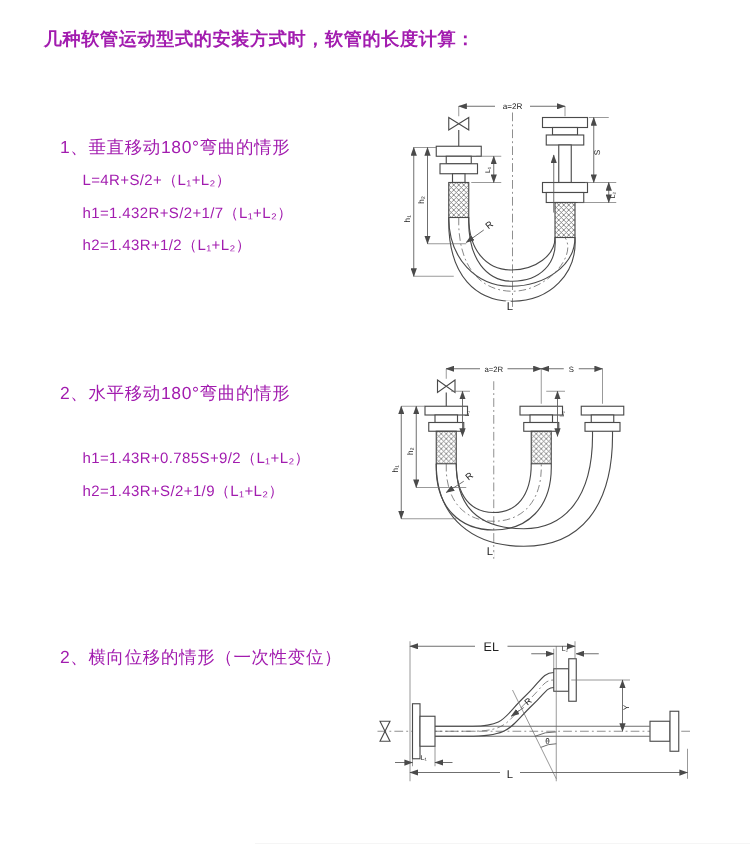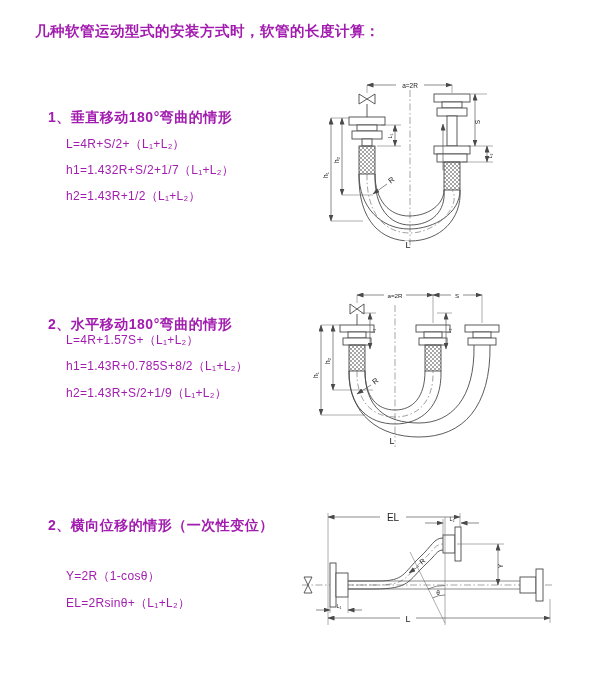--- a/index.html
+++ b/index.html
@@ -1,19 +1,19 @@
 <!DOCTYPE html>
 <html><head>
 <meta charset="utf-8">
 <style>
   html,body{margin:0;padding:0;background:#e8e8e8;}
   #page{position:relative;width:600px;height:675px;background:#ffffff;overflow:hidden;
         font-family:"Liberation Sans",sans-serif;color:#a21caf;}
   .title{position:absolute;left:35px;top:22px;font-size:14.5px;font-weight:bold;letter-spacing:0.5px;}
-  .heading{position:absolute;font-size:14px;font-weight:bold;letter-spacing:0.5px;}
+  .heading{position:absolute;font-size:14px;font-weight:normal;letter-spacing:0.5px;}
   .formula{position:absolute;font-size:12px;letter-spacing:0.3px;}
   svg{position:absolute;}
   svg text{font-family:"Liberation Sans",sans-serif;fill:#222;}
   .geo{stroke:#4a4a4a;fill:none;stroke-width:0.9;}
   .geoF{stroke:#4a4a4a;fill:#ffffff;stroke-width:0.9;}
   .ghost{stroke:#6e6e6e;fill:none;stroke-width:0.8;}
   .dim{stroke:#5a5a5a;fill:none;stroke-width:0.7;}
   .ext{stroke:#6a6a6a;fill:none;stroke-width:0.55;}
   .cl{stroke:#6a6a6a;fill:none;stroke-width:0.6;stroke-dasharray:7 2.5 1.5 2.5;}
   .hcl{stroke:#5f5f5f;fill:none;stroke-width:0.6;stroke-dasharray:6 2.5 1.5 2.5;}
@@ -123,23 +123,22 @@
     </g>
 
     <g>
       <line class="dim" x1="72" y1="112" x2="58" y2="122" marker-end="url(#ar)"></line>
       <text x="78" y="110" font-size="7.5" text-anchor="middle" transform="rotate(-38 78 110)">R</text>
     </g>
 
     <text x="93" y="176" font-size="9" text-anchor="middle" class="halo">L</text>
   </svg>
 
-  <div class="heading" style="left:48px;top:316px">2、水平移动180°弯曲的情形</div>
-  <div class="formula" style="left:66px;top:332px">L=4R+1.57S+（L₁+L₂）</div>
-  <div class="formula" style="left:66px;top:358px">h1=1.43R+0.785S+8/2（L₁+L₂）</div>
+  <div class="heading" style="left:48px;top:306px">2、水平移动180°弯曲的情形</div>
+  <div class="formula" style="left:66px;top:358px">h1=1.43R+0.785S+9/2（L₁+L₂）</div>
   <div class="formula" style="left:66px;top:385px">h2=1.43R+S/2+1/9（L₁+L₂）</div>
 
   <svg style="left:313px;top:283px" width="250" height="172" viewBox="0 0 250 172">
 
     <g>
       <line class="cl" x1="82" y1="22" x2="82" y2="166"></line>
     </g>
 
     <g>
       <line class="ext" x1="44" y1="12" x2="44" y2="20"></line>
@@ -214,22 +213,20 @@
 
     <g>
       <line class="dim" x1="58" y1="102" x2="44" y2="111" marker-end="url(#ar)"></line>
       <text x="64" y="100" font-size="7.5" text-anchor="middle" transform="rotate(-38 64 100)">R</text>
     </g>
 
     <text x="79" y="161" font-size="9" text-anchor="middle" class="halo">L</text>
   </svg>
 
   <div class="heading" style="left:48px;top:517px">2、横向位移的情形（一次性变位）</div>
-  <div class="formula" style="left:66px;top:568px">Y=2R（1-cosθ）</div>
-  <div class="formula" style="left:66px;top:595px">EL=2Rsinθ+（L₁+L₂）</div>
 
   <svg style="left:300px;top:505px" width="270" height="138" viewBox="0 0 270 138">
 
     <g>
       <line class="cl" x1="2" y1="80" x2="252" y2="80"></line>
     </g>
 
     <g>
       <path class="geoF" d="M4,72 L8,80 L12,72 Z"></path>
       <path class="geoF" d="M4,88 L8,80 L12,88 Z"></path>

